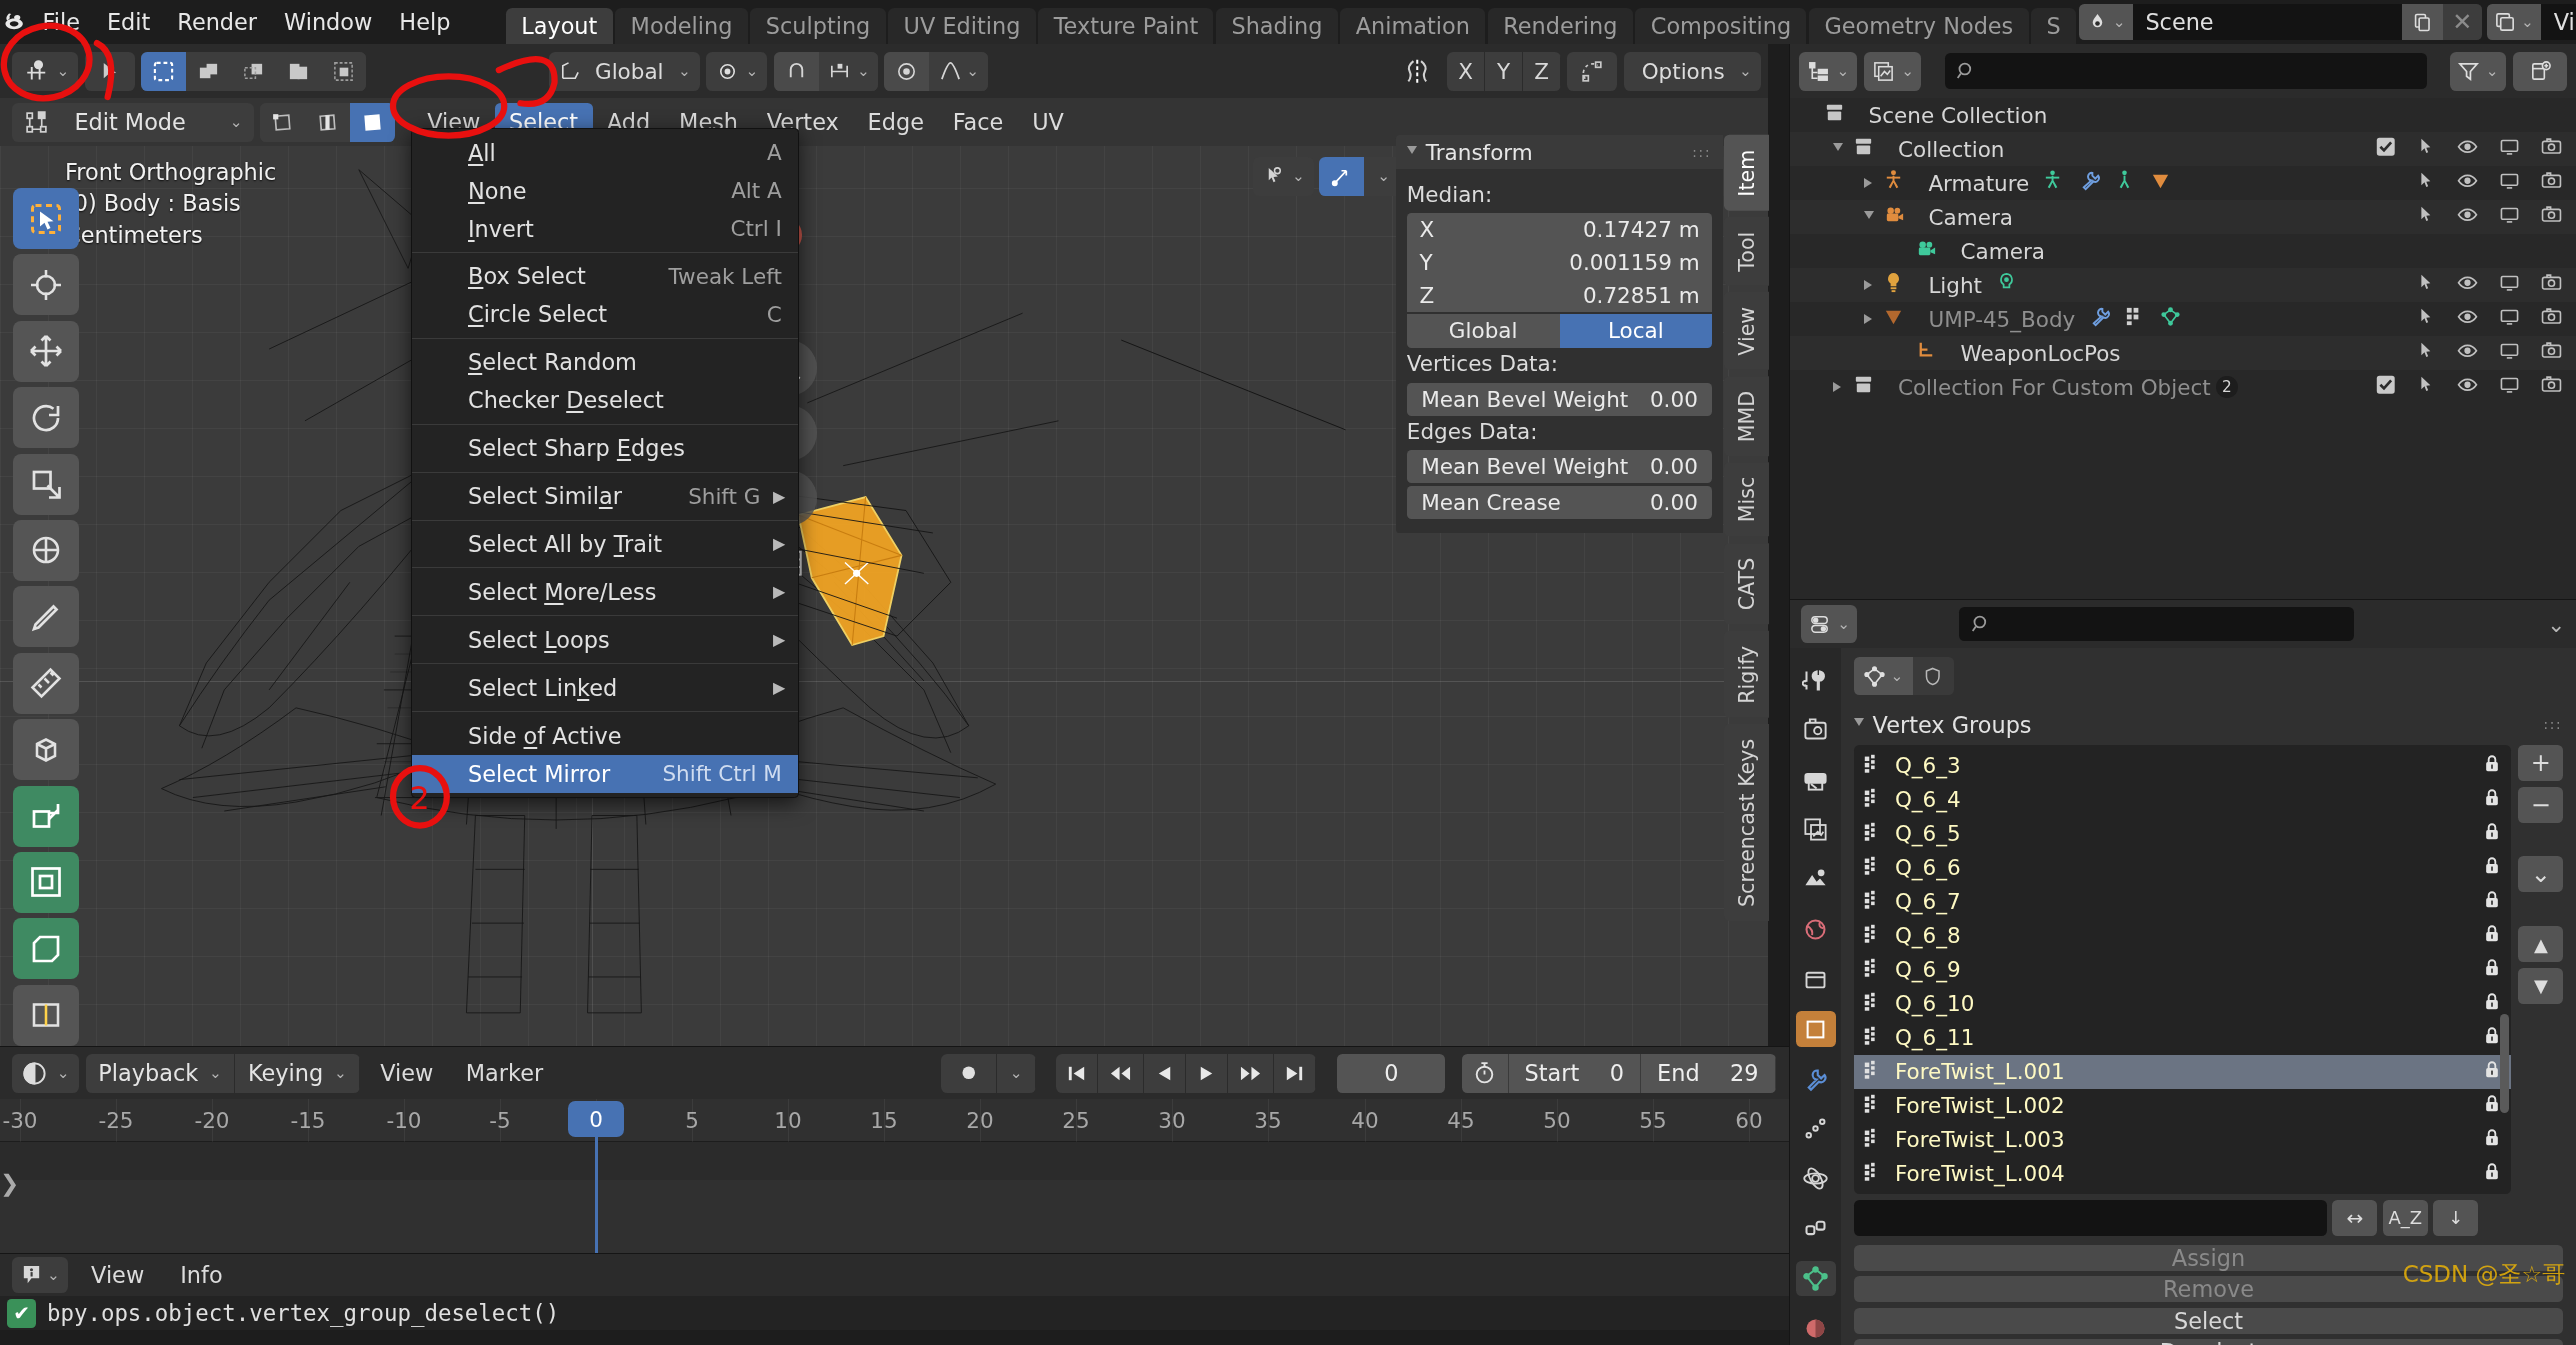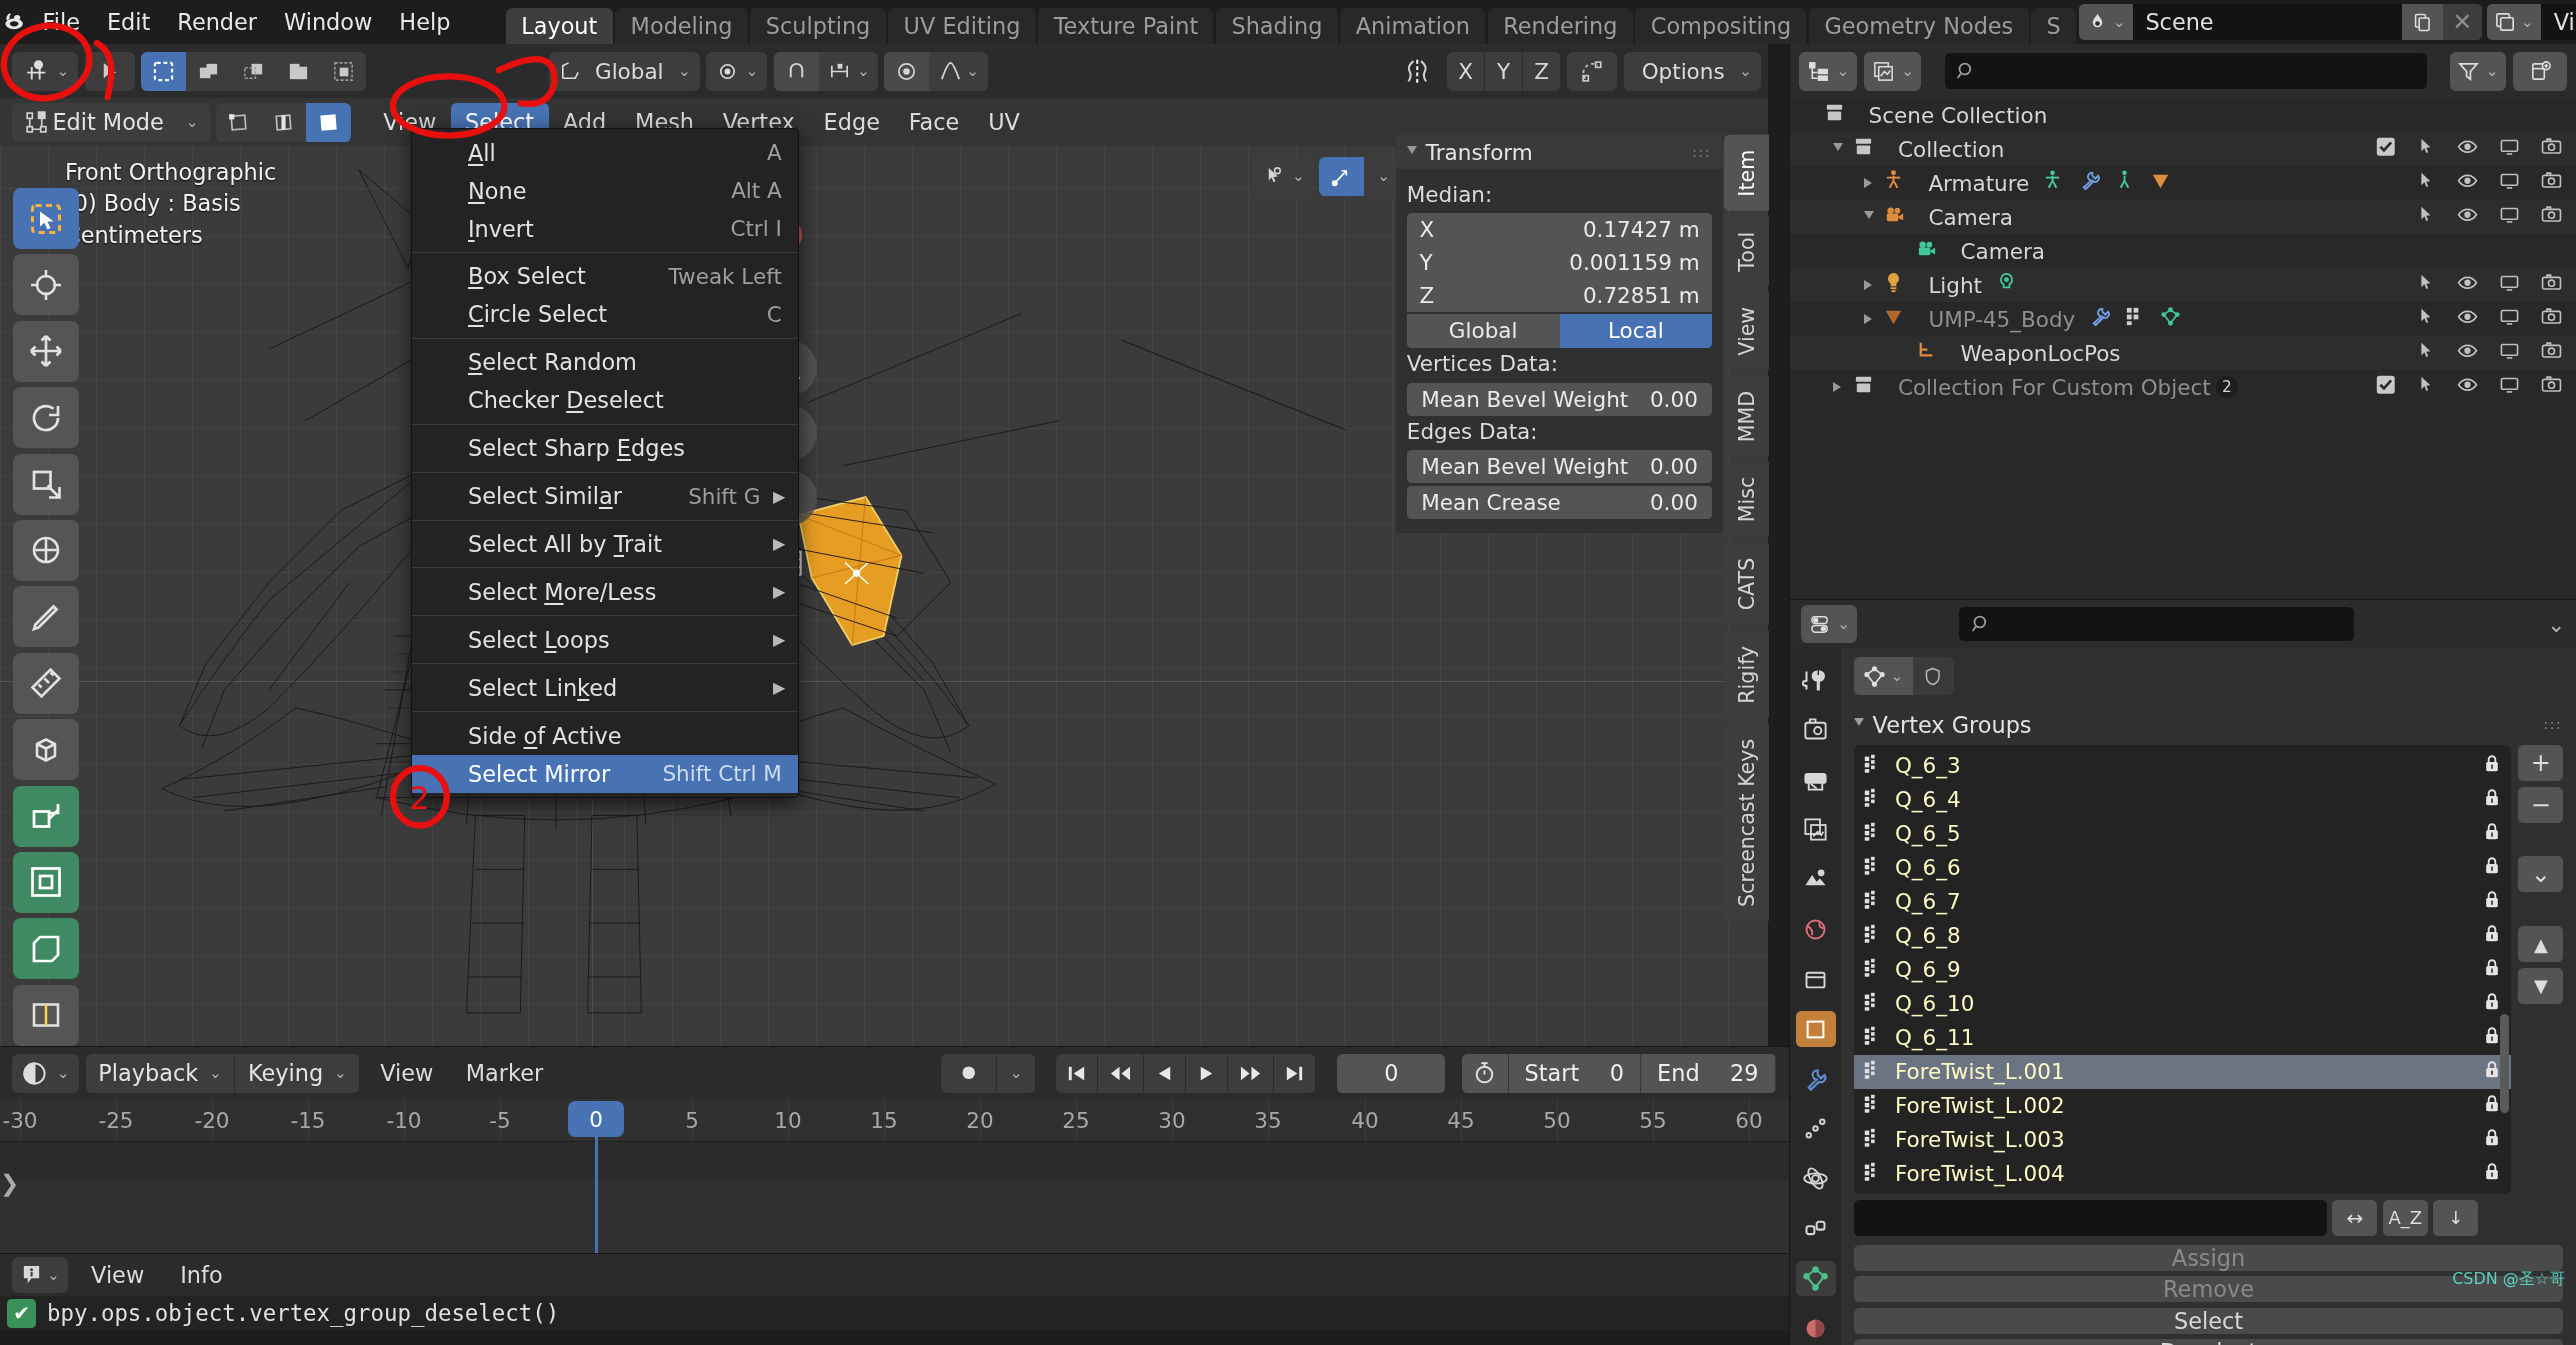--- a/index.html
+++ b/index.html
@@ -41,21 +41,21 @@
   .hdr-btn { height:39px; background:#3d3d3d; border-radius:6.3px; display:flex; align-items:center;
     justify-content:center; padding:0 9px; gap:5.4px; }
   .hdr-seg { display:flex; height:39px; background:#3d3d3d; border-radius:6.3px; overflow:hidden; }
   .seg-cell { width:45px; height:39px; display:flex; align-items:center; justify-content:center; background:#3d3d3d; }
   .seg-cell.on { background:#4772b3; }
   .hdr-label { font-size:21.5px; color:#dcdcdc; padding:0 9px; }
   .chev { font-size:15.3px; color:#b7b7b7; }
 
   .vp-subheader { position:absolute; left:0; top:54px; width:1768px; height:48px; background:#343434;
     display:flex; align-items:center; padding-left:11.7px; gap:5.4px; z-index:8; }
-  .mode-box { display:flex; align-items:center; height:39px; background:#3d3d3d; border-radius:6.3px; padding:0 11.7px; gap:2px; }
+  .mode-box { display:flex; align-items:center; height:39px; background:#3d3d3d; border-radius:6.3px; padding:0 11.7px; gap:24px; }
   .menu-label { padding:0 14.4px; height:39px; line-height:39px; font-size:22.4px; color:#dcdcdc; border-radius:5.4px; }
   .menu-label.hl { background:#4772b3; color:#fff; }
 
   .vp-text { position:absolute; left:65px; font-size:22.4px; color:#f2f2f2; z-index:5;
     text-shadow:0 0.9px 1.8px rgba(0,0,0,.8); }
 
   
   #vtoolbar { position:absolute; left:12.6px; top:144px; width:66px; z-index:7;
     display:flex; flex-direction:column; gap:5.4px; }
   .tool-btn { width:66px; height:61px; background:#555; border-radius:8px;
@@ -202,21 +202,21 @@
   .inf-header { height:43px; background:#2b2b2b; display:flex; align-items:center; padding-left:11.7px; gap:10.8px; }
   .inf-btn { width:56px; height:36px; background:#3d3d3d; border-radius:6.3px; display:flex;
     align-items:center; justify-content:center; gap:4.5px; }
   .inf-line { height:34px; display:flex; align-items:center; gap:10.8px; padding-left:7.2px; background:#232323; }
   .inf-chk { width:29px; height:29px; background:#3a9159; border-radius:4.5px; display:flex;
     align-items:center; justify-content:center; color:#fff; font-size:20px; }
   .inf-code { font-family:"DejaVu Sans Mono","Liberation Mono",monospace; font-size:22.4px; color:#e0e0e0; }
 
   
   .ann { position:absolute; z-index:90; pointer-events:none; }
-  .wm { position:absolute; right:10.8px; bottom:56px; color:#5eead4; font-size:16px; z-index:95; opacity:.85; }
+  .wm { position:absolute; right:10.8px; bottom:56px; color:#eab308; font-size:23px; z-index:95; opacity:.85; }
   .sep-v { position:absolute; width:0.9px; background:#151515; z-index:30; }
   .sep-h { position:absolute; height:0.9px; background:#151515; z-index:30; }
 </style>
 </head>
 <body>
 
 <div id="topbar">
   <div class="blender-logo">
     <svg viewBox="0 0 32 32">
         <g fill="#e8e8e8">

